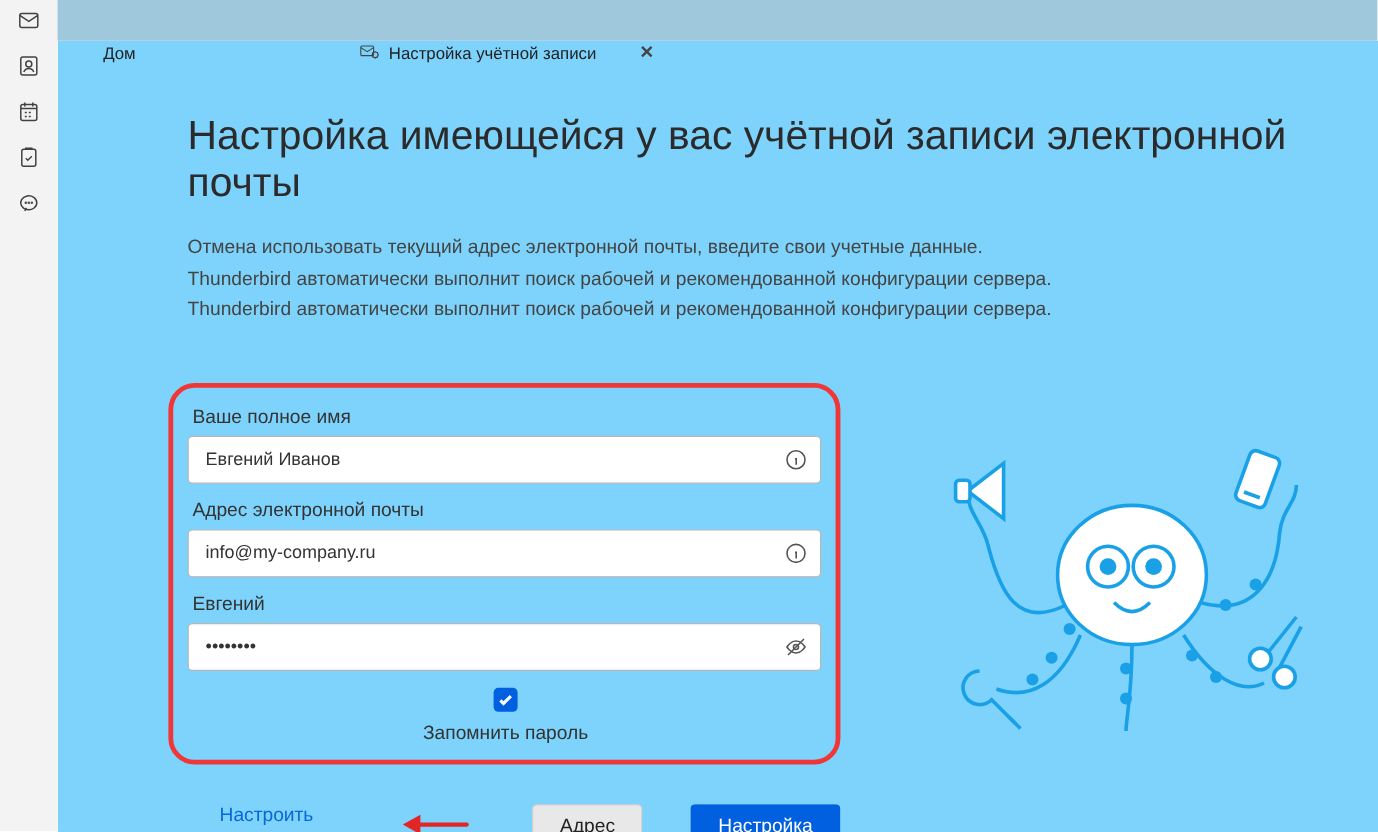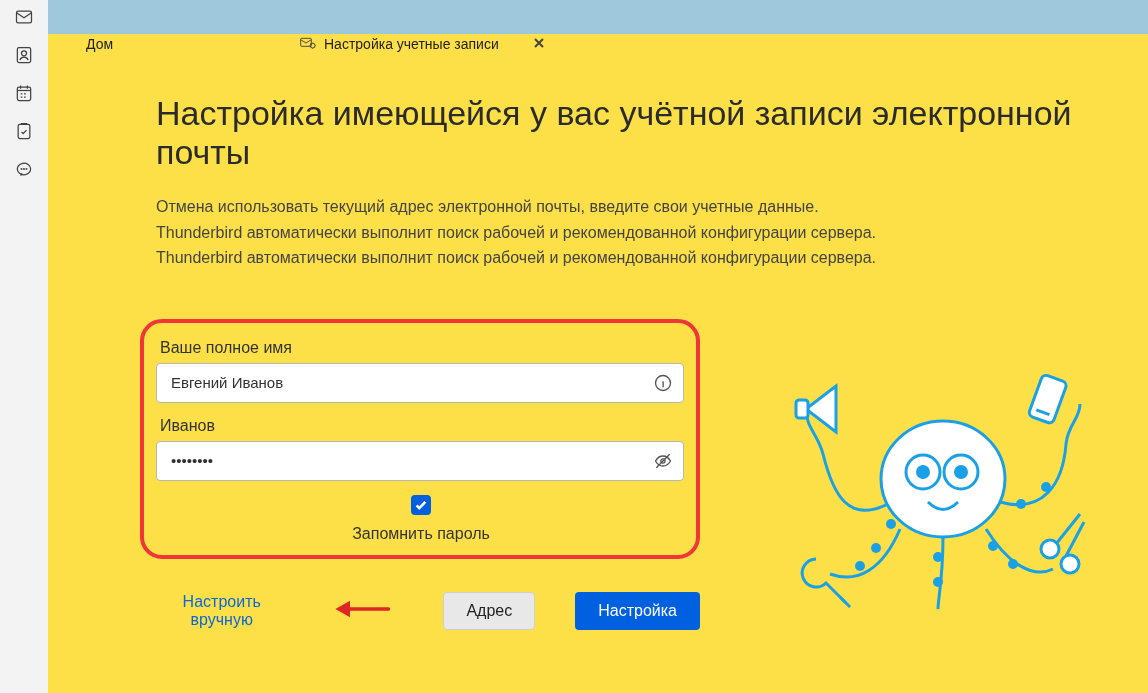--- a/index.html
+++ b/index.html
@@ -18,21 +18,21 @@
     .tabbar { height:34px; background:#a0c8dd; display:flex; align-items:stretch; font-size:14px; }
     .tab { display:flex; align-items:flex-start; padding:0 28px 0 38px; color:#222; min-width:240px; position:relative;margin-top:36px; }
     .tab.active { background:#ffffff; padding:0 12px 0 12px; min-width:270px; gap:8px; }
     .tab.active .tab-close { margin-left:auto; }
     .tab-icon svg { width:16px; height:14px; stroke:#444; fill:none; stroke-width:1.4; }
     .tab-close { width:14px;height:14px;display:flex;align-items:center;justify-content:center;color:#444; }
     .tab-close svg{width:12px;height:12px;stroke:#444;stroke-width:2;fill:none;}
     .tab-label { white-space:nowrap; overflow:hidden; text-overflow:clip; max-width:190px; }
 
     
-    .content { flex:1; background:#fde047; overflow:auto; padding:0 0 40px 0; }
+    .content { flex:1; background:#7dd3fc; overflow:auto; padding:0 0 40px 0; }
     .inner { padding:60px 0 0 108px; max-width:1040px; position:relative; }
 
     h1 { font-weight:300; font-size:34px; color:#2b2b2b; margin-bottom:22px; letter-spacing:0; }
     .desc { font-size:16px; color:#444; line-height:1.6; margin-bottom:48px; max-width:820px; }
 
     .form-box { border:4px solid #f03636; border-radius:22px; padding:16px 12px 12px 12px; width:560px; margin-left:-16px; }
     .field { margin-bottom:14px; }
     .field label { display:block; font-size:16px; color:#333; margin-bottom:6px; padding-left:4px; }
     .input-row { position:relative; }
     .input-row input { width:100%; height:40px; border:1px solid #b7b7b7; border-radius:4px; padding:0 30px 0 14px; font-size:15px; color:#333; outline:none; }
@@ -109,21 +109,21 @@
     </div>
     <div class="tab active">
       <span class="tab-icon">
         <svg viewBox="0 0 24 20">
             <rect x="1" y="3" width="16" height="12" rx="1.5"></rect>
             <path d="M1 5l8 5 8-5"></path>
             <circle cx="19" cy="14" r="3.5"></circle>
             <path d="M19 10.5v-1M19 18.5v-1M22.5 14h1M14.5 14h1M21.5 11.5l.7-.7M16.5 16.5l-.7.7M21.5 16.5l.7.7M16.5 11.5l-.7-.7"></path>
           </svg>
       </span>
-      <span class="tab-label">Настройка учетные записи</span>
+      <span class="tab-label">Настройка учётной записи</span>
       <span class="tab-close">
         <svg viewBox="0 0 12 12">
             <path d="M2 2l8 8M10 2l-8 8"></path>
           </svg>
       </span>
     </div>
   </div>
 
   <div class="content">
     <div class="inner">
@@ -141,21 +141,33 @@
             <input type="text" value="Евгений Иванов" style="">
             <span class="input-ico">
               <svg viewBox="0 0 24 24">
                   <circle cx="12" cy="12" r="9"></circle>
                   <path d="M12 8h.01M11 11h1.2v6"></path>
                 </svg>
             </span>
           </div>
         </div>
         <div class="field">
-          <label>Иванов</label>
+          <label>Адрес электронной почты</label>
+          <div class="input-row">
+            <input type="text" value="info@my-company.ru" style="">
+            <span class="input-ico">
+              <svg viewBox="0 0 24 24">
+                  <circle cx="12" cy="12" r="9"></circle>
+                  <path d="M12 8h.01M11 11h1.2v6"></path>
+                </svg>
+            </span>
+          </div>
+        </div>
+        <div class="field">
+          <label>Евгений</label>
           <div class="input-row">
             <input type="text" value="••••••••" style="">
             <span class="input-ico">
               <svg viewBox="0 0 24 24">
                   <path d="M3 12s3.5-6 9-6 9 6 9 6-3.5 6-9 6-9-6-9-6z"></path>
                   <circle cx="12" cy="12" r="2.5"></circle>
                   <path d="M4 20L20 4"></path>
                 </svg>
             </span>
           </div>

